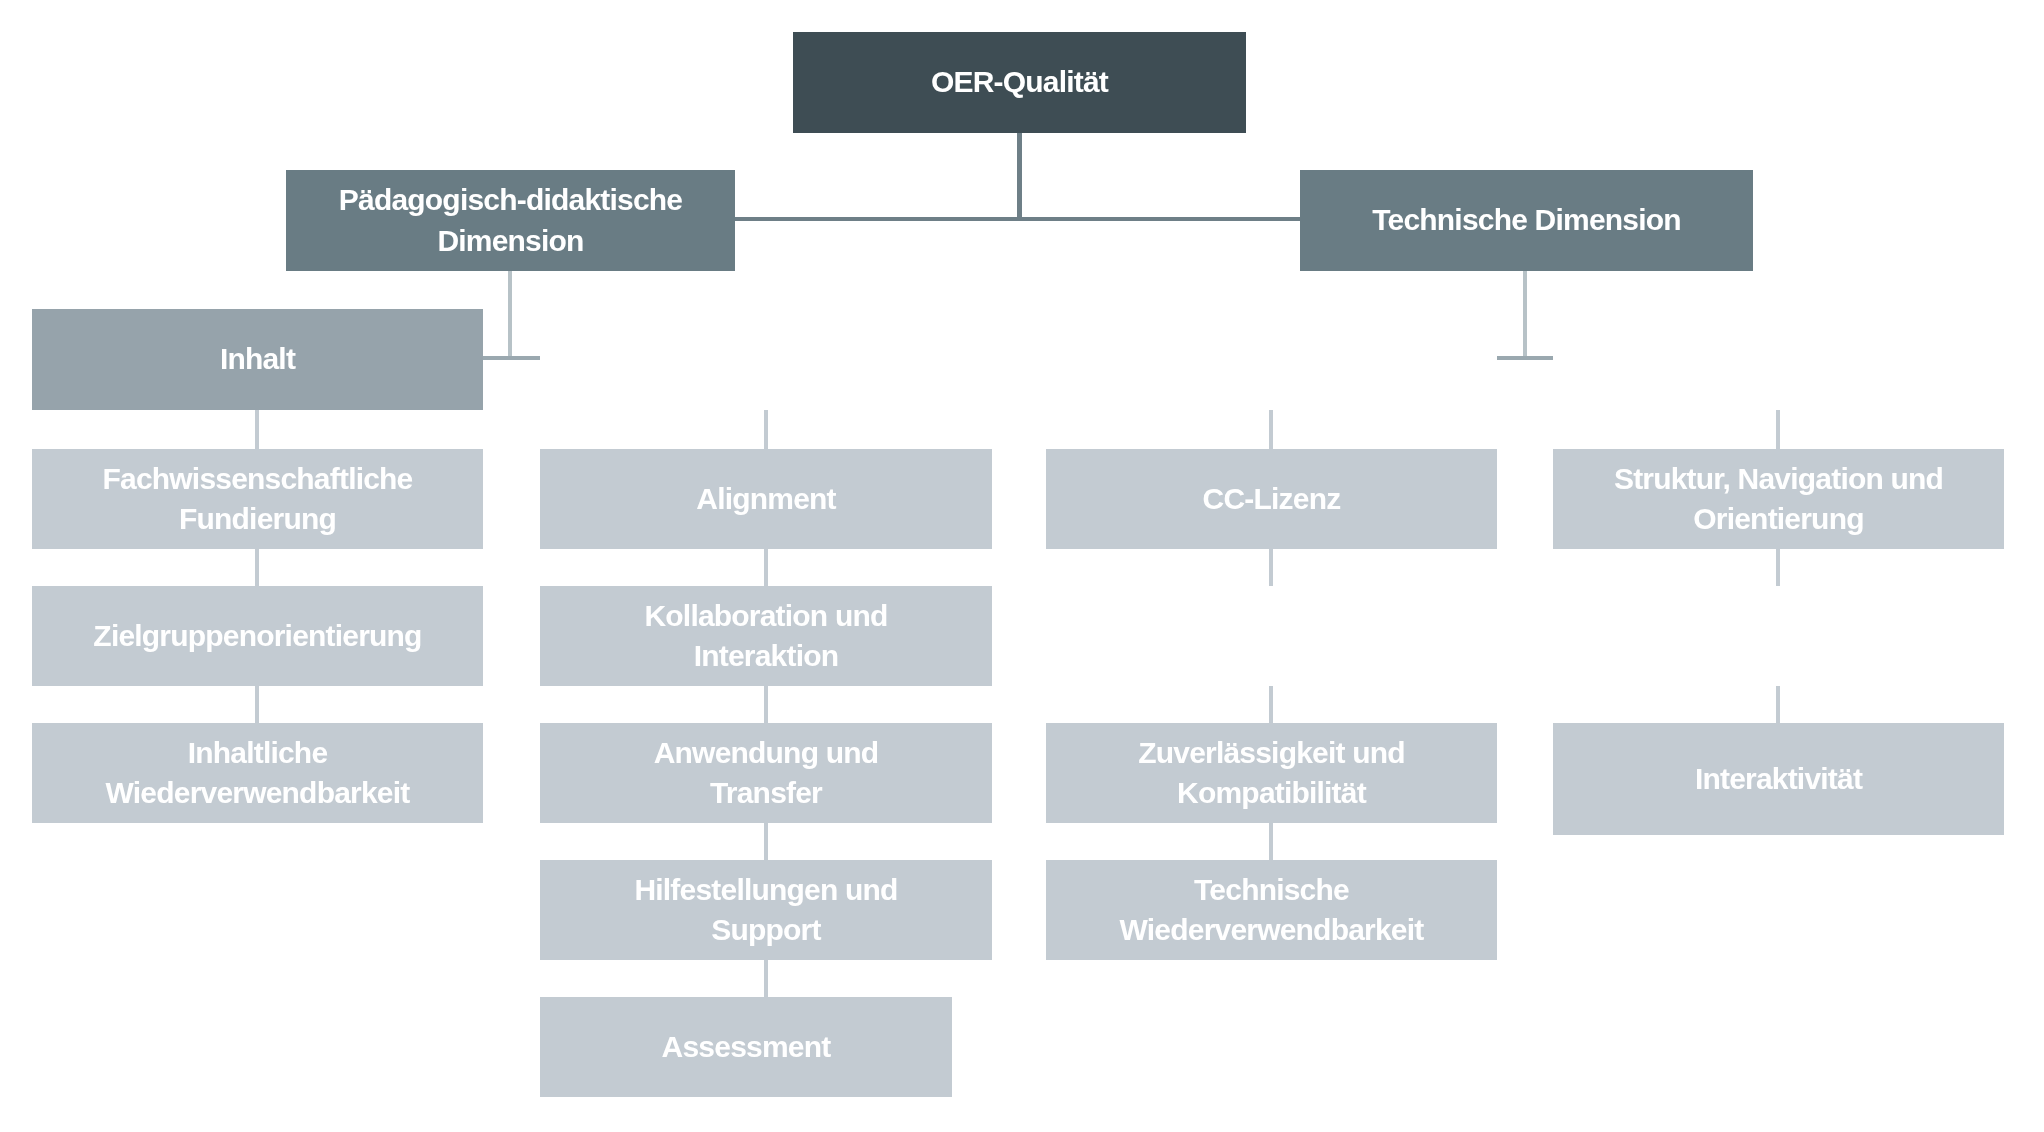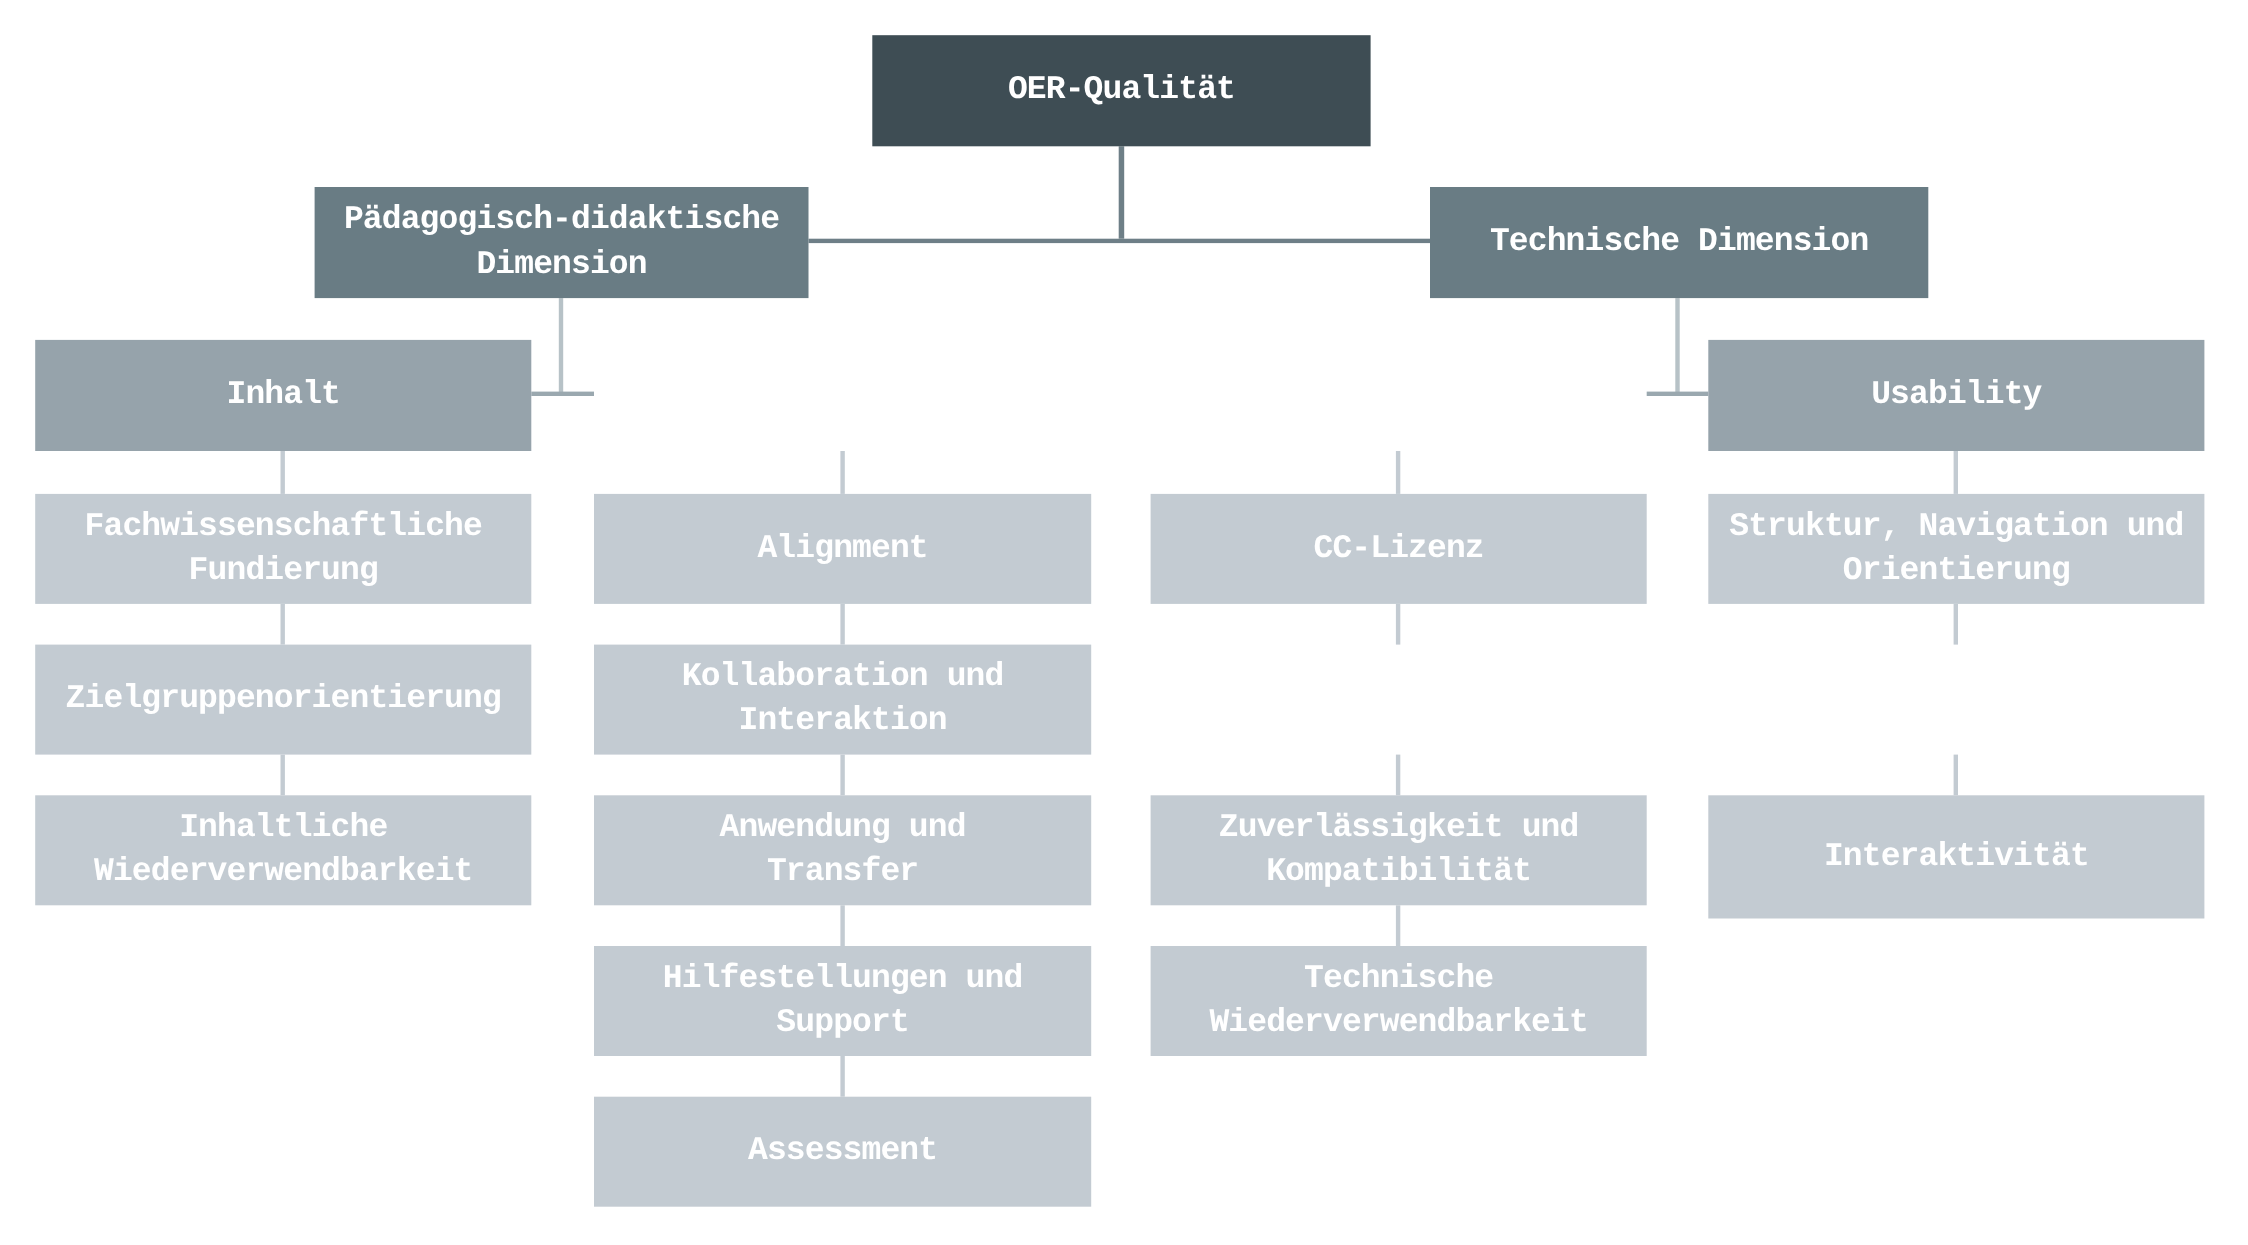--- a/index.html
+++ b/index.html
@@ -22,21 +22,20 @@
     justify-content: center;
     text-align: center;
     color: #ffffff;
     font-weight: 700;
     font-size: 30px;
     line-height: 1.35;
     letter-spacing: -0.8px;
     white-space: pre-line;
     padding: 3px 4px;
     box-sizing: border-box;
-    font-family: Liberation Mono, monospace;
   }
   .root    { background: #3e4d54; }
   .dim     { background: #697c84; }
   .cat     { background: #96a3ab; }
   .leaf    { background: #c3cbd2; }
   .line {
     position: absolute;
   }
   .line-dark  { background: #6e7f87; }
   .line-mid   { background: #9aa8af; }
@@ -75,36 +74,35 @@
   <div class="line line-light" style="left:1776px;top:549px;width:4px;height:37px"></div>
   <div class="line line-light" style="left:1776px;top:686px;width:4px;height:37px"></div>
 
   <div class="node root" style="left:793px;top:32px;width:453px;height:101px">OER-Qualität</div>
 
   <div class="node dim" style="left:286px;top:170px;width:449px;height:101px">Pädagogisch-didaktische
 Dimension</div>
   <div class="node dim" style="left:1300px;top:170px;width:453px;height:101px">Technische Dimension</div>
 
   <div class="node cat" style="left:32px;top:309px;width:451px;height:101px">Inhalt</div>
-  <div class="node cat" style="left:1553px;top:309px;width:451px;height:101px">Usability</div>
 
   <div class="node leaf" style="left:32px;top:449px;width:451px;height:100px">Fachwissenschaftliche
 Fundierung</div>
   <div class="node leaf" style="left:32px;top:586px;width:451px;height:100px">Zielgruppenorientierung</div>
   <div class="node leaf" style="left:32px;top:723px;width:451px;height:100px">Inhaltliche
 Wiederverwendbarkeit</div>
 
   <div class="node leaf" style="left:540px;top:449px;width:452px;height:100px">Alignment</div>
   <div class="node leaf" style="left:540px;top:586px;width:452px;height:100px">Kollaboration und
 Interaktion</div>
   <div class="node leaf" style="left:540px;top:723px;width:452px;height:100px">Anwendung und
 Transfer</div>
   <div class="node leaf" style="left:540px;top:860px;width:452px;height:100px">Hilfestellungen und
 Support</div>
-  <div class="node leaf" style="left:540px;top:997px;width:452px;height:100px">Assessment</div>
+  <div class="node leaf" style="left:540px;top:997px;width:412px;height:100px">Assessment</div>
 
   <div class="node leaf" style="left:1046px;top:449px;width:451px;height:100px">CC-Lizenz</div>
   <div class="node leaf" style="left:1046px;top:723px;width:451px;height:100px">Zuverlässigkeit und
 Kompatibilität</div>
   <div class="node leaf" style="left:1046px;top:860px;width:451px;height:100px">Technische
 Wiederverwendbarkeit</div>
 
   <div class="node leaf" style="left:1553px;top:449px;width:451px;height:100px">Struktur, Navigation und
 Orientierung</div>
   <div class="node leaf" style="left:1553px;top:723px;width:451px;height:112px">Interaktivität</div>

